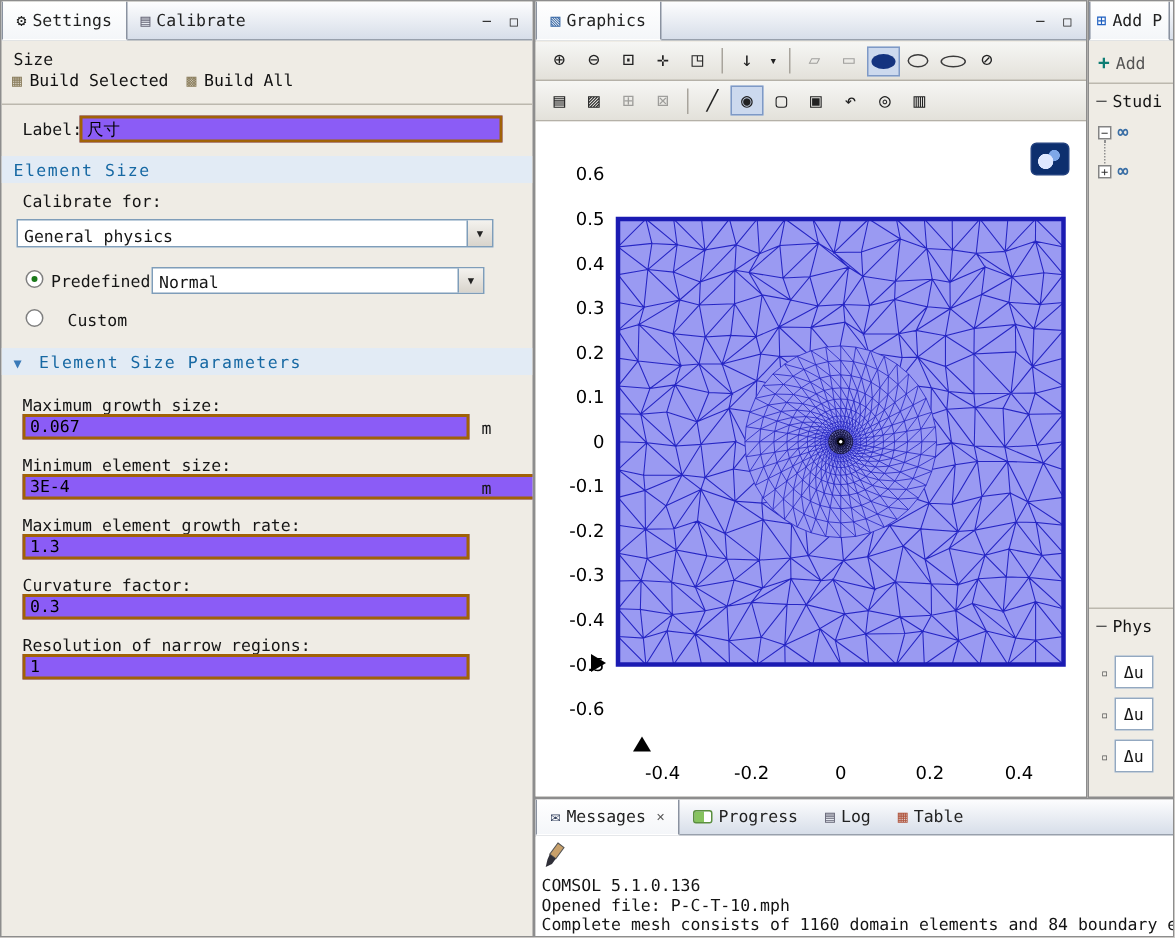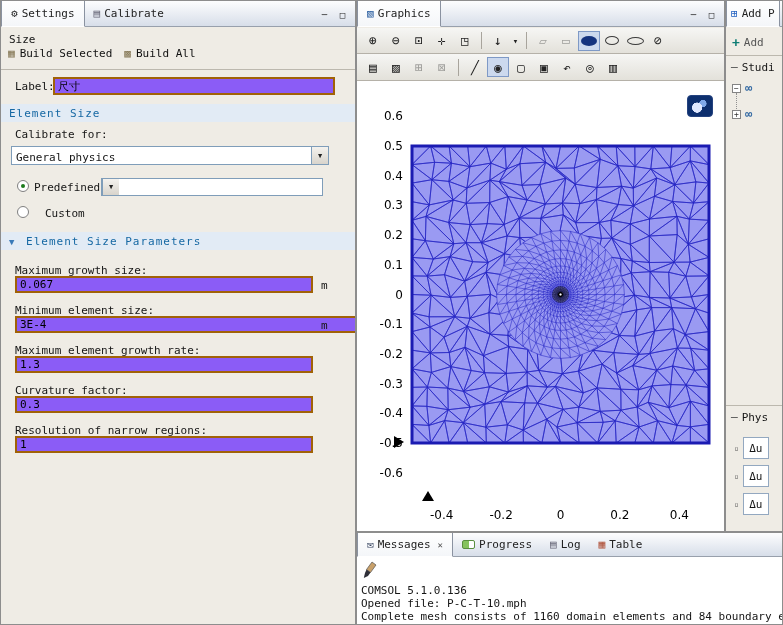--- a/index.html
+++ b/index.html
@@ -112,20 +112,21 @@
       <span class="cval">General physics</span>
       <span class="cbtn">▼</span>
     </div>
 
     <div class="abs" style="left:0;top:150px;width:100%;height:20px">
       <span class="radio" style="left:16px;top:2px">
           <span class="dot"></span>
         </span>
       <span class="rlabel" style="left:33px;top:3px">Predefined</span>
       <div class="combo" style="left:100px;top:0;width:222px;height:18px">
+        <span class="cval">Normal</span>
         <span class="cbtn">▼</span>
       </div>
     </div>
     <div class="abs" style="left:0;top:176px;width:100%;height:18px">
       <span class="radio" style="left:16px;top:2px"></span>
       <span class="rlabel" style="left:44px;top:3px">Custom</span>
     </div>
 
     <div class="sech" style="top:204px">
       <span class="tri">▼</span>

